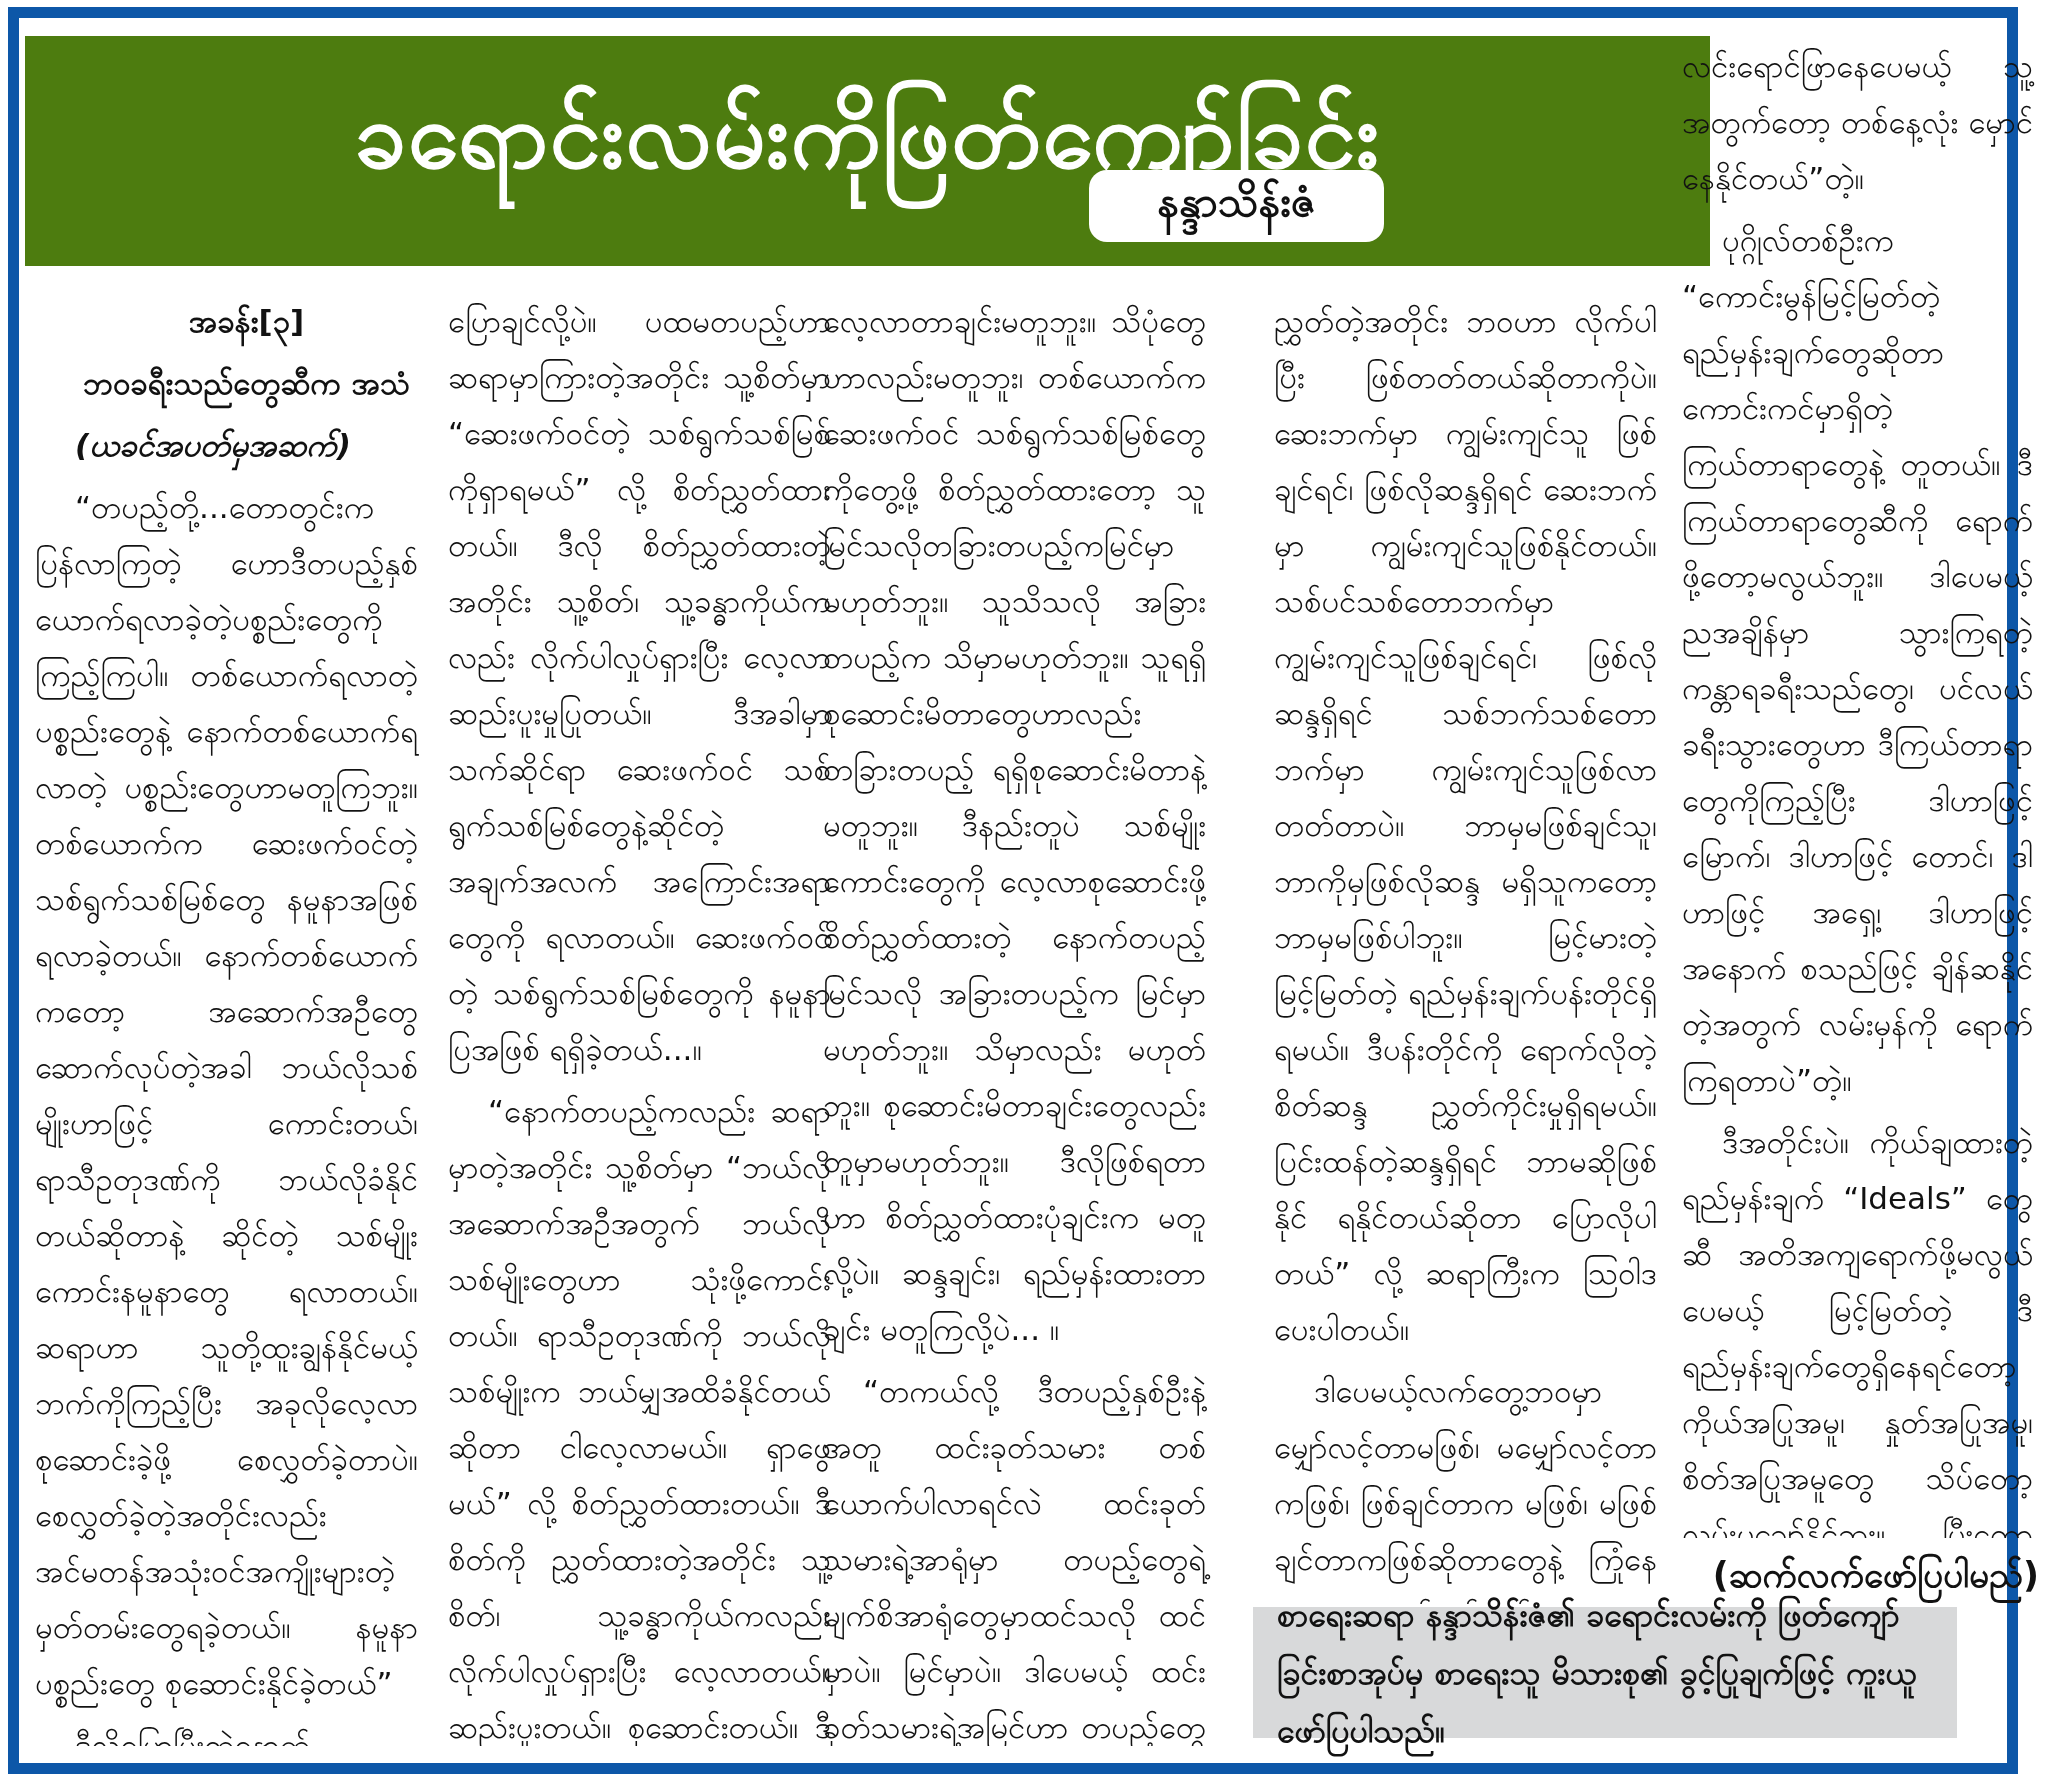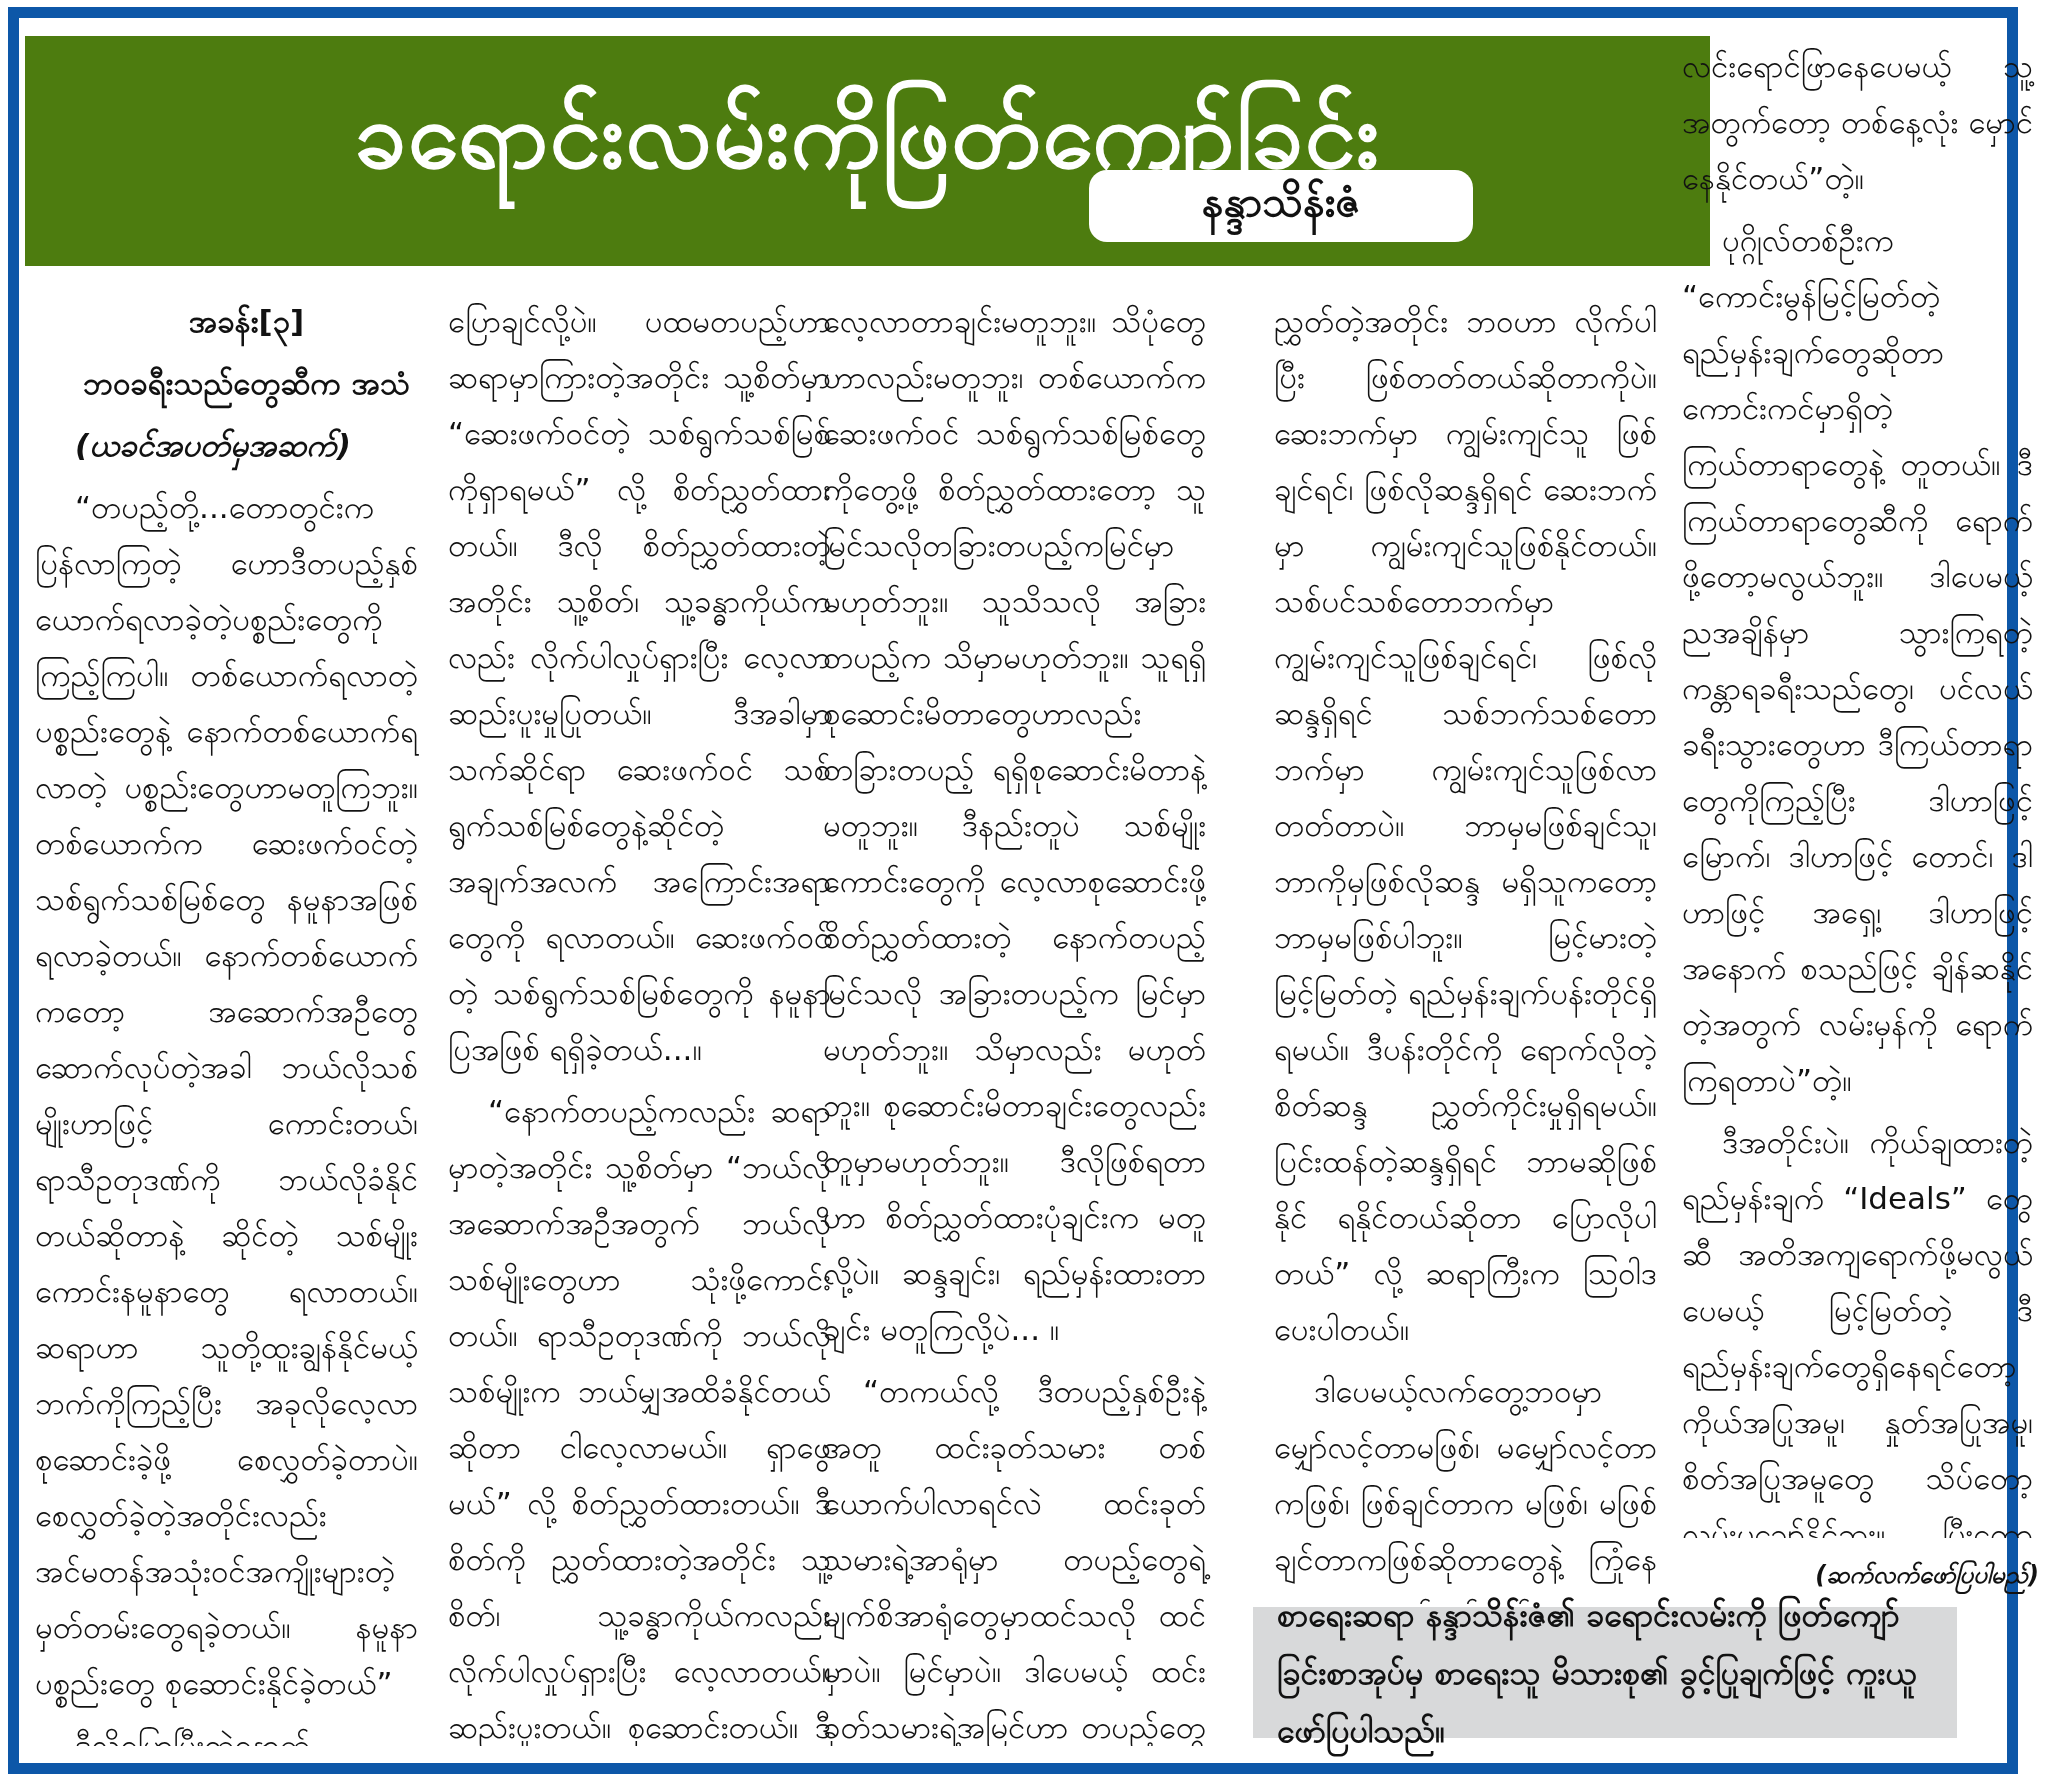--- a/index.html
+++ b/index.html
@@ -2,36 +2,36 @@
 <html style="font-size:11px"><head>
 <meta charset="utf-8">
 <style>
   html,body{margin:0;padding:0;background:#ffffff;}
   body{width:2066px;height:1779px;font-family:"DejaVu Sans","Liberation Sans",sans-serif;color:#121212;}
   .page{position:relative;width:2066px;height:1779px;background:#ffffff;overflow:hidden;}
   .frame{position:absolute;left:8.4px;top:7px;width:2010px;height:1767px;border:11px solid #0d57a8;box-sizing:border-box;}
   .masthead{position:absolute;left:25px;top:36px;width:1685px;height:230px;background:#4d7c0f;}
   .masthead .title{position:absolute;left:0;top:40px;width:100%;text-align:center;color:#ffffff;
       font-size:92px;font-weight:bold;letter-spacing:1.4px;white-space:nowrap;}
-  .author-badge{position:absolute;left:1064px;top:134px;width:384px;height:72px;background:#ffffff;
+  .author-badge{position:absolute;left:1064px;top:134px;width:295px;height:72px;background:#ffffff;
       border-radius:18px;display:flex;align-items:center;justify-content:center;}
   .author-badge .author{font-size:42px;font-weight:bold;color:#111111;}
   .col{position:absolute;width:395px;top:287px;height:1459px;overflow:hidden;
       text-align:justify;font-size:31px;line-height:56px;color:#121212;}
   .col-1{left:29px;}
   .col-2{left:442px;}
   .col-3{left:817px;}
   .col-4{left:1268px;height:1317px;}
   .col-5{left:1676px;width:363px;top:32px;height:1506px;}
   .col p{margin:6px;text-indent:40px;}
   .col p.noindent{text-indent:0;}
   .h-chapter,.h-section{text-align:center;font-weight:bold;text-indent:0;margin:0;}
   .note{font-style:italic;font-weight:bold;text-indent:0;margin:0;}
   .tbc{position:absolute;left:1676px;top:1547px;width:363px;text-align:right;
-      font-size:24px;line-height:56px;font-weight:bold;font-style:italic;color:#121212;}
+      font-size:35px;line-height:56px;font-weight:bold;color:#121212;}
   .credit-box{position:absolute;left:1253px;top:1607px;width:704px;height:131px;background:#d8d9da;
       display:flex;align-items:center;box-sizing:border-box;padding:0 24px;}
   .credit-box .credit{font-size:32px;font-weight:bold;line-height:58px;color:#111111;text-align:left;margin:0;}
 </style>
 </head>
 <body>
 
 <div class="page">
 
   <div class="frame"></div>

